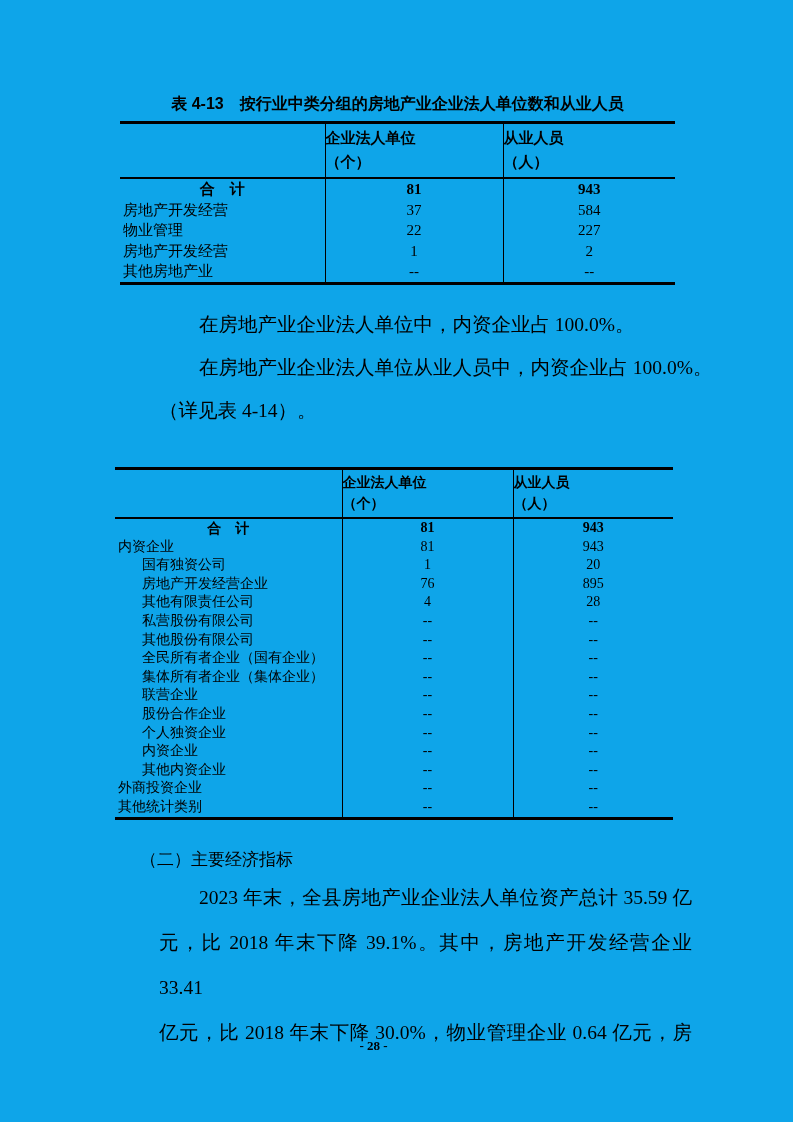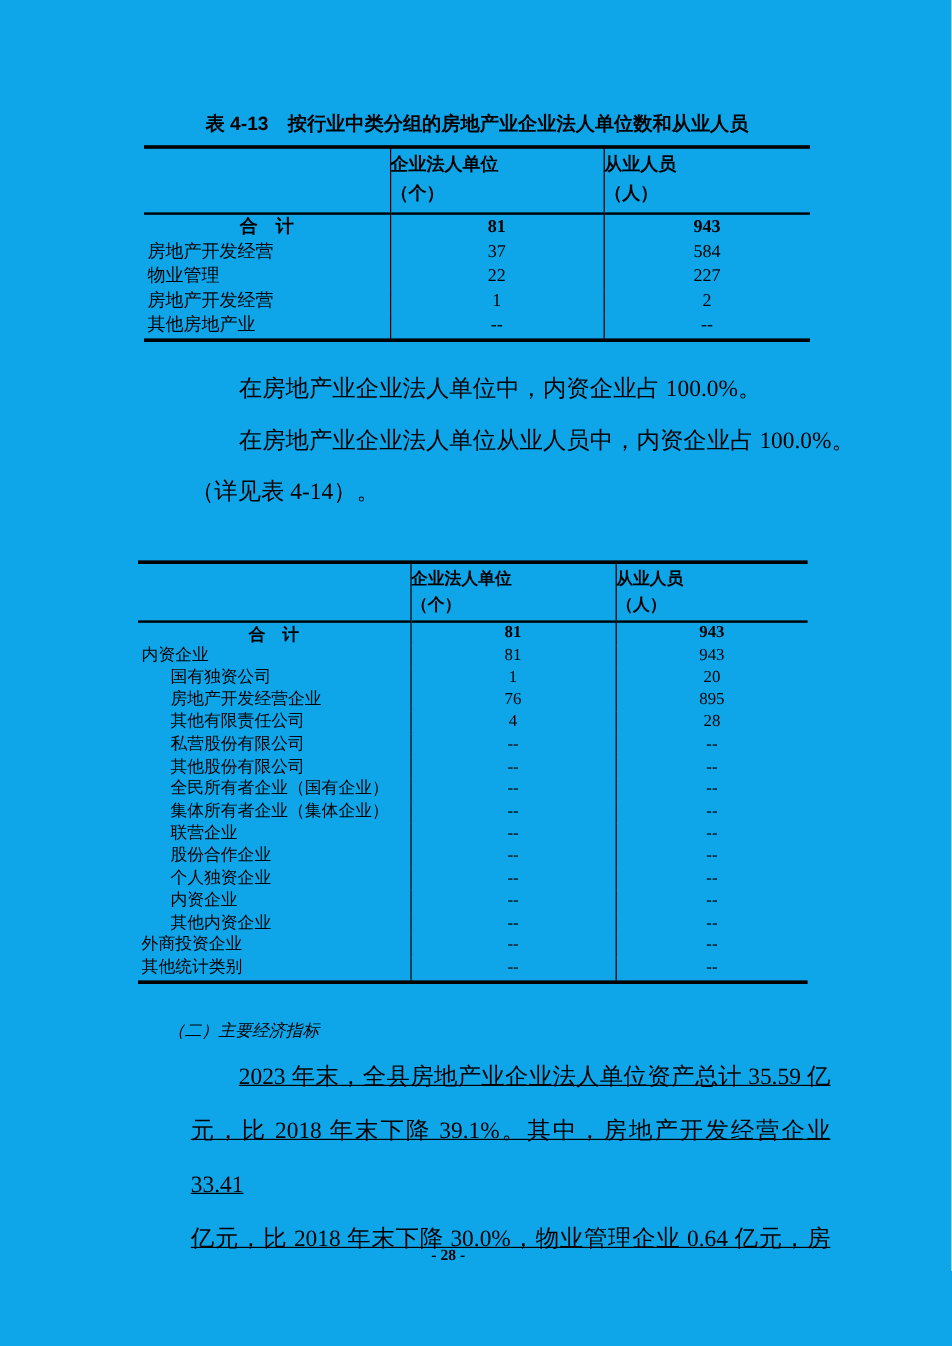--- a/index.html
+++ b/index.html
@@ -53,29 +53,29 @@
   .row td.num { text-align:center; }
   .row.total td.lbl {
     text-align:center; padding-left:0;
     font-weight:bold;
     font-family:"Liberation Sans","DejaVu Sans",sans-serif;
   }
   .row.total td.num { font-weight:bold; }
 
   .bodytext { position:absolute; left:120px; width:572px; font-size:19.5px; }
   #para-block  { top:303px; line-height:43px; }
-  #bottom-para { top:875px; line-height:45px;text-decoration:underline; }
+  #bottom-para { top:875px; line-height:45px; }
   .line { white-space:nowrap;margin-left:39px; }
   .line.indent { text-indent:2.05em; }
   .line.fill { white-space:normal; text-align:justify; text-align-last:justify; }
 
   #section-heading {
     position:absolute; left:120px; top:845px; width:572px;
-    font-size:14px; line-height:30px;
-    font-style:italic; font-weight:500;
+    font-size:17px; line-height:30px;
+    font-weight:500;
     padding-left:20px;
   }
   #page-number {
     position:absolute; left:0; top:1038px; width:747px;
     text-align:center; font-size:13px; font-weight:bold;
   }
 </style>
 </head>
 <body>
 

